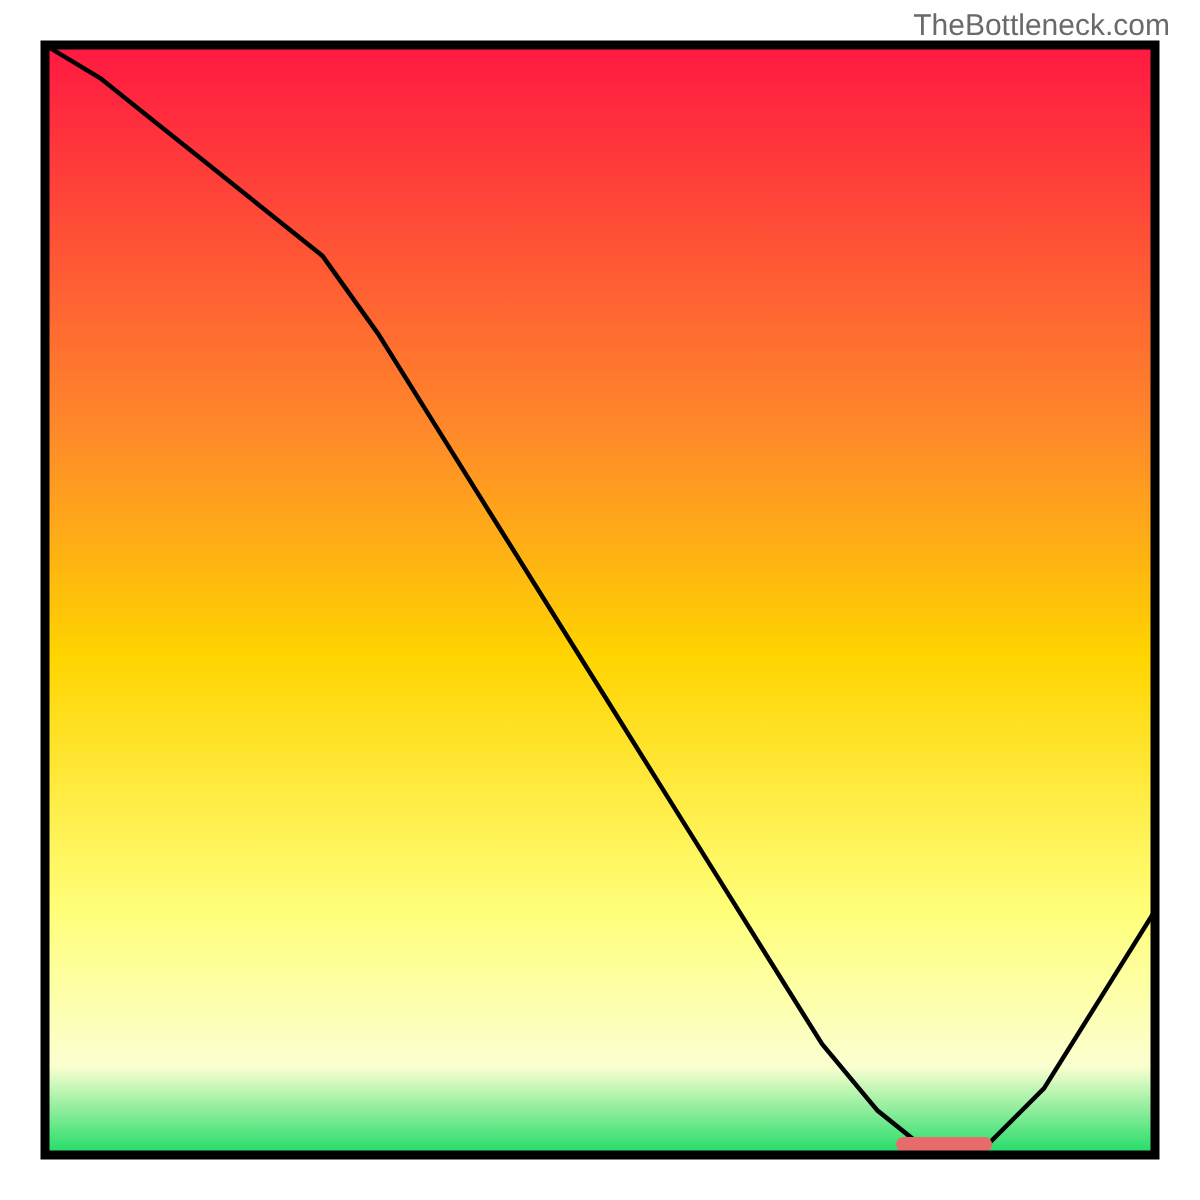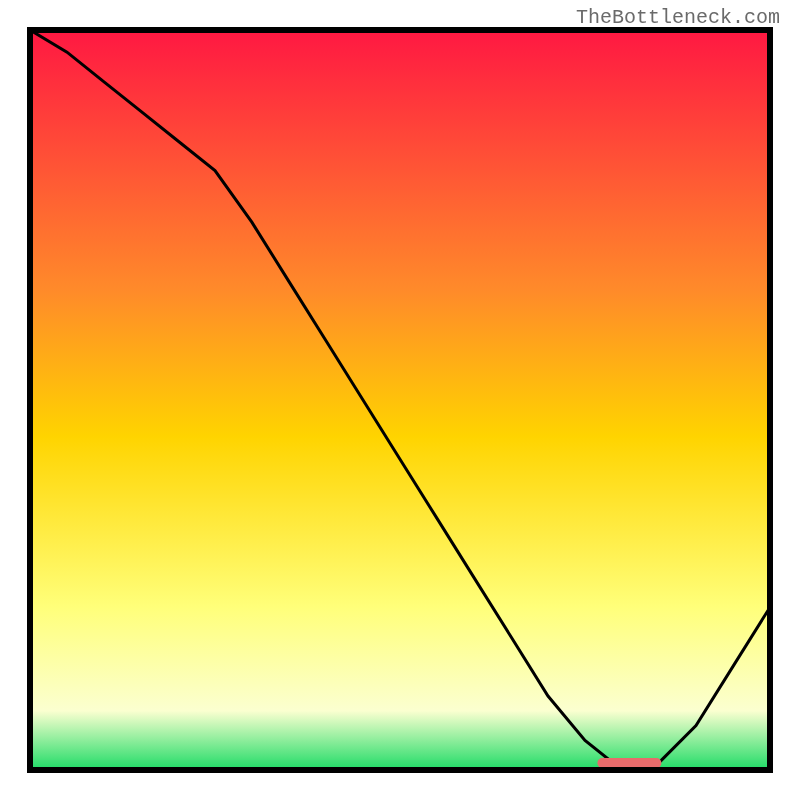--- a/index.html
+++ b/index.html
@@ -14,21 +14,21 @@
     position: relative;
     width: 800px;
     height: 800px;
   }
   .watermark {
     position: absolute;
     top: 6px;
     right: 20px;
     color: #6a6a6a;
     font-size: 20px;
-    font-family: Liberation Mono, monospace;
+    font-family: Liberation Sans, sans-serif;
     z-index: 10;
   }
   svg {
     display: block;
   }
 </style>
 </head>
 <body>
 
 <div class="chart-container">

